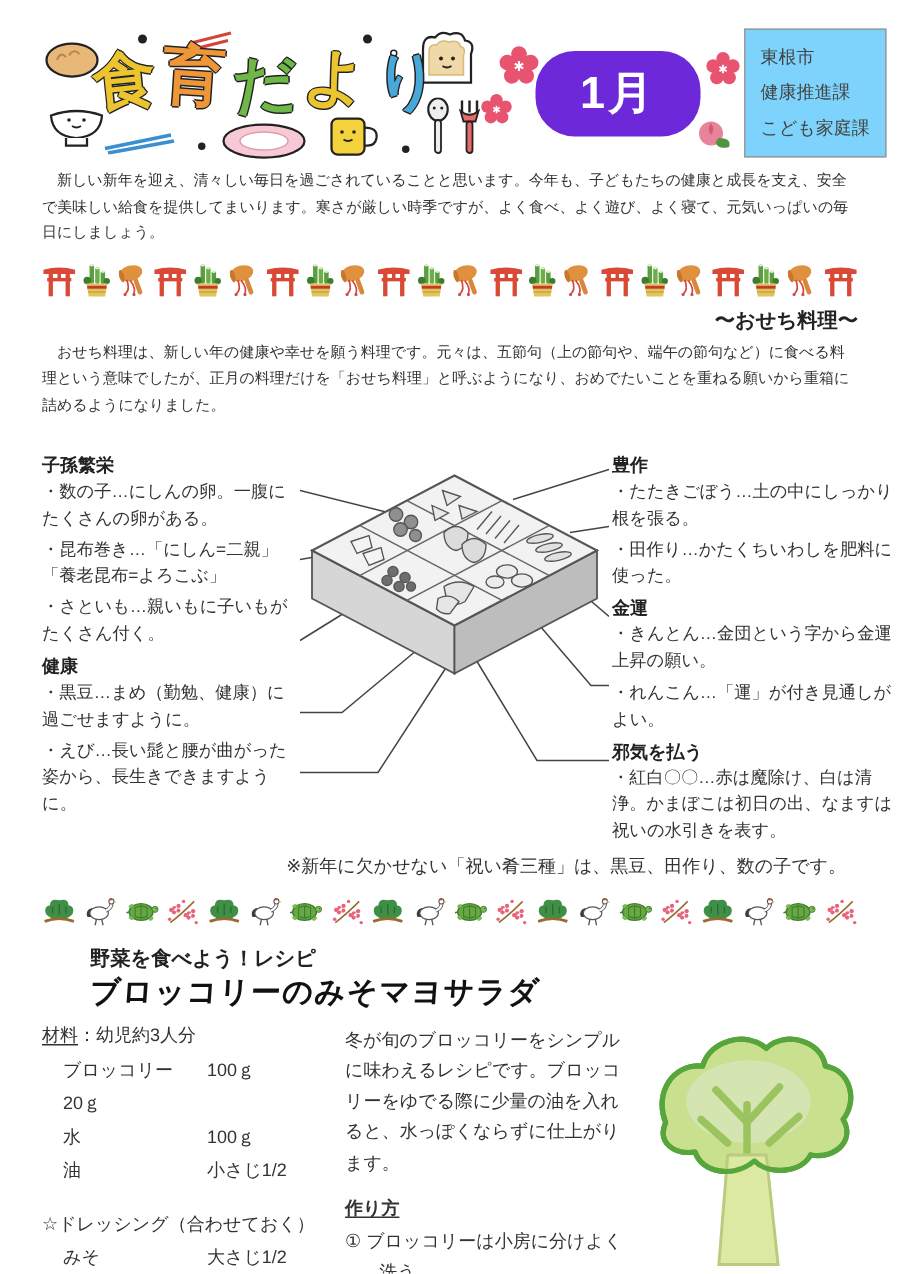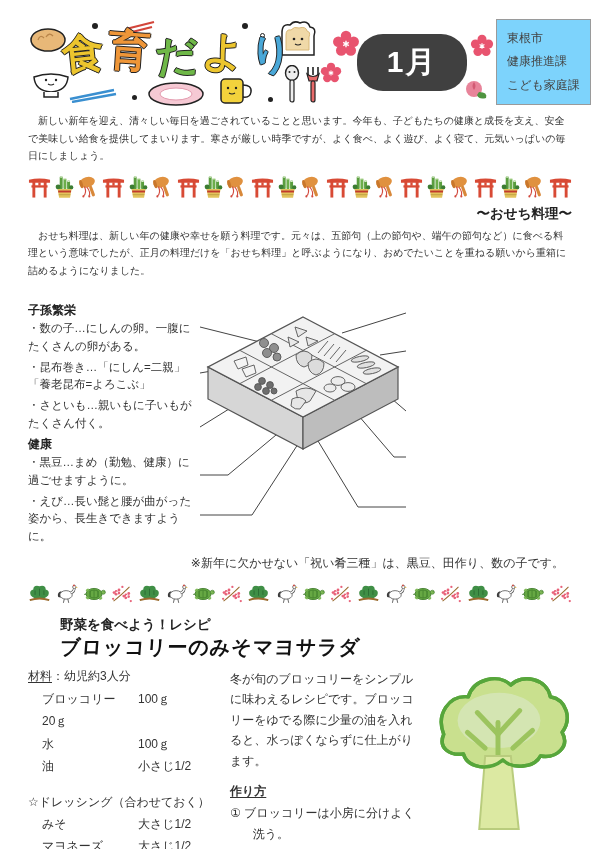--- a/index.html
+++ b/index.html
@@ -231,21 +231,21 @@
           <use href="#sym-blossom"></use>
         </svg>
       <svg class="blossom" style="right:2px;top:14px" width="24" height="24">
           <use href="#sym-blossom"></use>
         </svg>
       <svg class="blossom" style="right:8px;bottom:2px" width="26" height="24">
         <circle cx="12" cy="11" r="8" fill="#e8849a"></circle>
         <path d="M12 4 Q15 8 12 12 Q9 8 12 4" fill="#d25a74"></path>
         <path d="M17 14 Q26 14 24 20 Q17 22 15 17 Z" fill="#4f9440"></path>
       </svg>
-      <div class="month-badge" style="background-color: #404040;">1月</div>
+      <div class="month-badge" style="background-color: #6d28d9;">1月</div>
     </div>
 
     <div class="office-box">
       <div>東根市</div>
       <div>健康推進課</div>
       <div>こども家庭課</div>
     </div>
   </div>
 
   <p class="para">新しい新年を迎え、清々しい毎日を過ごされていることと思います。今年も、子どもたちの健康と成長を支え、安全で美味しい給食を提供してまいります。寒さが厳しい時季ですが、よく食べ、よく遊び、よく寝て、元気いっぱいの毎日にしましょう。</p>
@@ -403,20 +403,30 @@
               <circle cx="74" cy="92" r="3"></circle>
             </g>
           <g fill="#e6e6e6">
               <path d="M96 92 Q106 86 116 92 L110 102 Q104 106 98 102 Z"></path>
               <path d="M92 100 Q100 96 106 102 L100 110 Q95 111 91 107 Z"></path>
             </g>
         </g>
       </svg>
     </div>
 
+    <div class="col-right">
+      <div class="group-title">豊作</div>
+      <p class="o-item">・たたきごぼう…土の中にしっかり根を張る。</p>
+      <p class="o-item">・田作り…かたくちいわしを肥料に使った。</p>
+      <div class="group-title">金運</div>
+      <p class="o-item">・きんとん…金団という字から金運上昇の願い。</p>
+      <p class="o-item">・れんこん…「運」が付き見通しがよい。</p>
+      <div class="group-title">邪気を払う</div>
+      <p class="o-item">・紅白〇〇…赤は魔除け、白は清浄。かまぼこは初日の出、なますは祝いの水引きを表す。</p>
+    </div>
   </div>
 
   <p class="note-line">※新年に欠かせない「祝い肴三種」は、黒豆、田作り、数の子です。</p>
 
   <div class="border-row">
     <svg class="bicon">
         <use href="#sym-pine"></use>
       </svg>
     <svg class="bicon">
         <use href="#sym-crane"></use>

